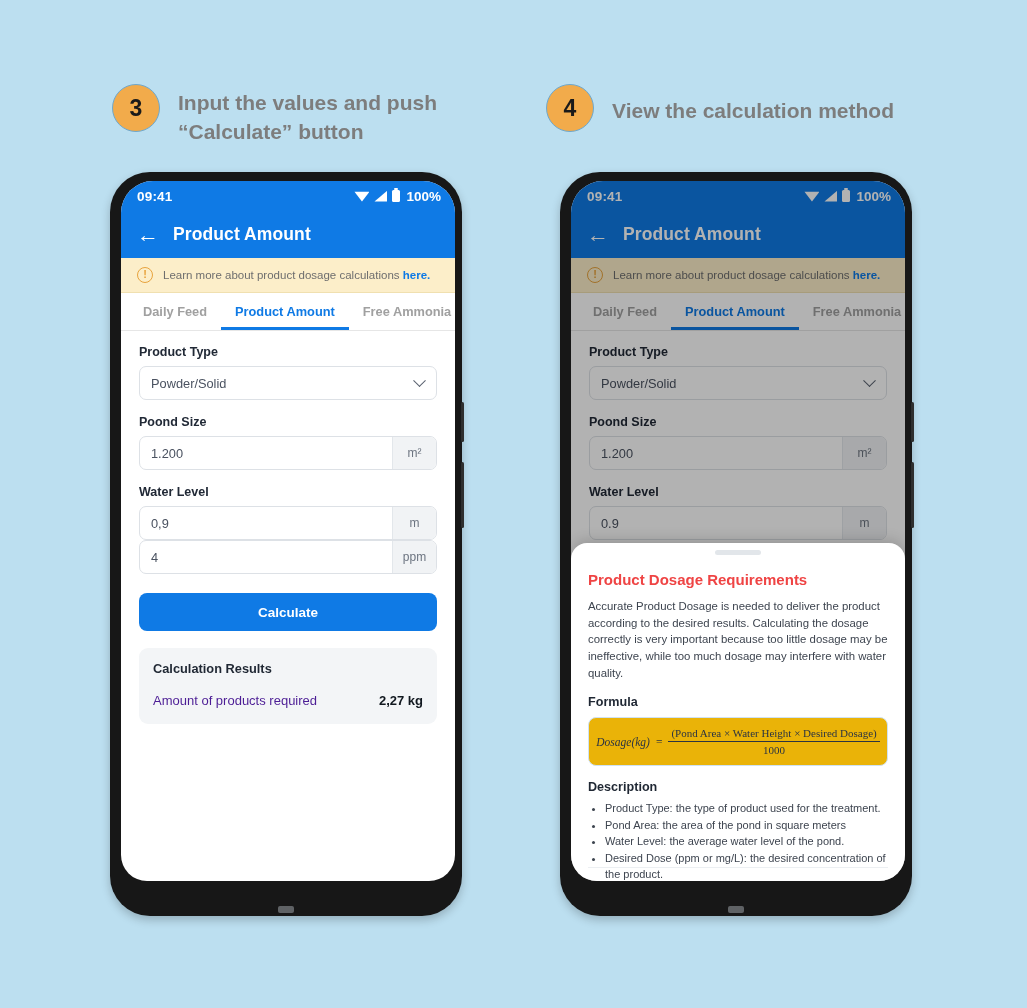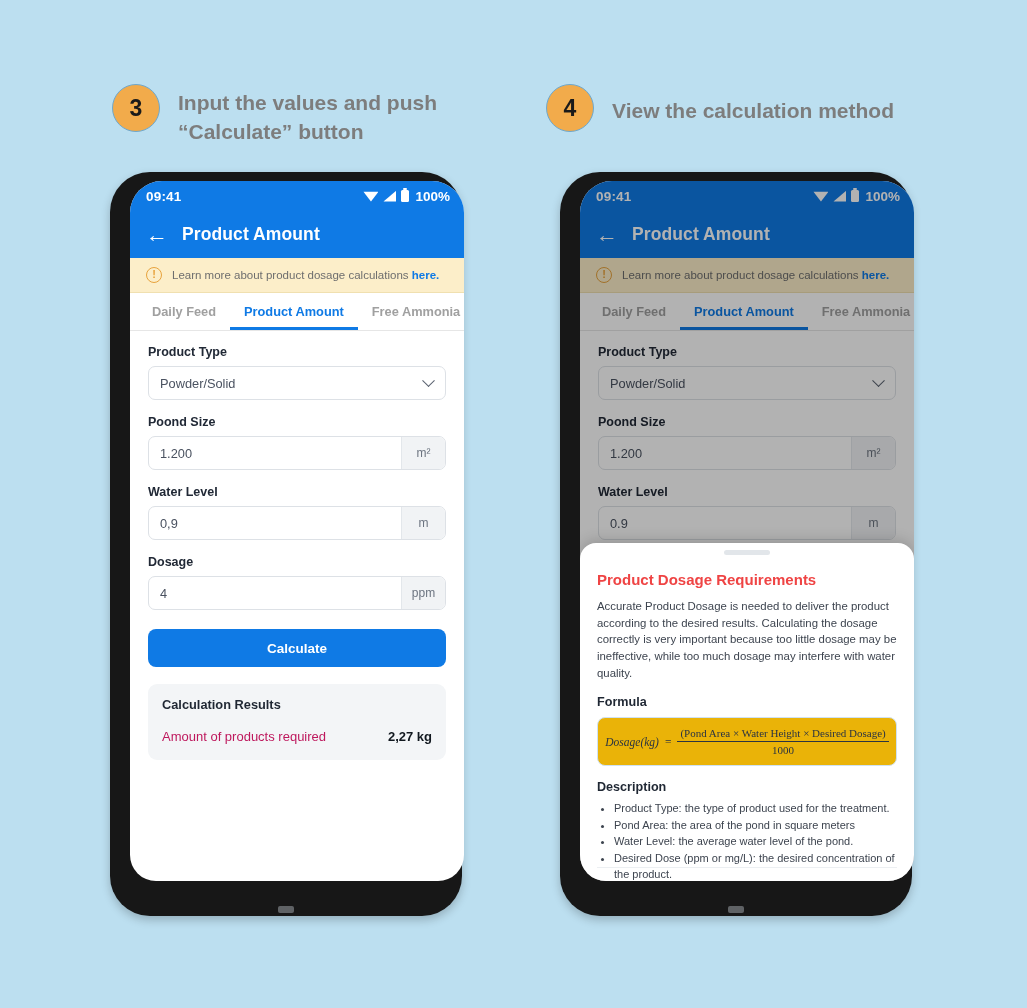--- a/index.html
+++ b/index.html
@@ -27,21 +27,21 @@
   #step3 { left: 112px; top: 84px; }
   #step4 { left: 546px; top: 84px; }
   #step4 .step-title { max-width: 400px; padding-top: 13px; }
 
   
   .phone {
     position: absolute;
     width: 352px; height: 744px;
     background: #171717;
     border-radius: 40px;
-    padding: 9px 9px 0 20px;
+    padding: 9px 9px 0 11px;
     box-shadow: 0 4px 10px rgba(0,0,0,0.22);
   }
   #phone-left  { left: 110px; top: 172px; }
   #phone-right { left: 560px; top: 172px; }
 
   .phone::after {  
     content: ""; position: absolute;
     left: 50%; transform: translateX(-50%);
     bottom: 3px; width: 16px; height: 7px;
     background: #9aa0a6; border-radius: 2px; opacity: .55;
@@ -162,21 +162,21 @@
   }
 
   .results {
     margin-top: 17px; background: #f3f5f7; border-radius: 9px;
     padding: 13px 14px 16px 14px;
   }
   .results-title { font-size: 12.8px; font-weight: bold; color: #1f2733; }
   .results-row {
     margin-top: 17px; display: flex; align-items: center; justify-content: space-between;
   }
-  .results-key { font-size: 13px; color: #be185d; }
+  .results-key { font-size: 13px; color: #4c1d95; }
   .results-val { font-size: 13px; font-weight: bold; color: #11181f; }
 
   
   .scrim { position: absolute; inset: 0; background: rgba(0,0,0,0.30); }
 
   
   .sheet {
     position: absolute; left: 0; right: 0; bottom: 0; top: 362px;
     background: #fff; border-radius: 16px 16px 0 0;
     padding: 0 17px;
@@ -279,21 +279,20 @@
           <div class="val">1.200</div>
           <div class="unit">m²</div>
         </div>
 
         <div class="field-label">Water Level</div>
         <div class="field">
           <div class="val">0,9</div>
           <div class="unit">m</div>
         </div>
 
-        <div class="field-label">Dosage</div>
         <div class="field">
           <div class="val">4</div>
           <div class="unit">ppm</div>
         </div>
 
         <button class="calc-btn">Calculate</button>
 
         <div class="results">
           <div class="results-title">Calculation Results</div>
           <div class="results-row">

